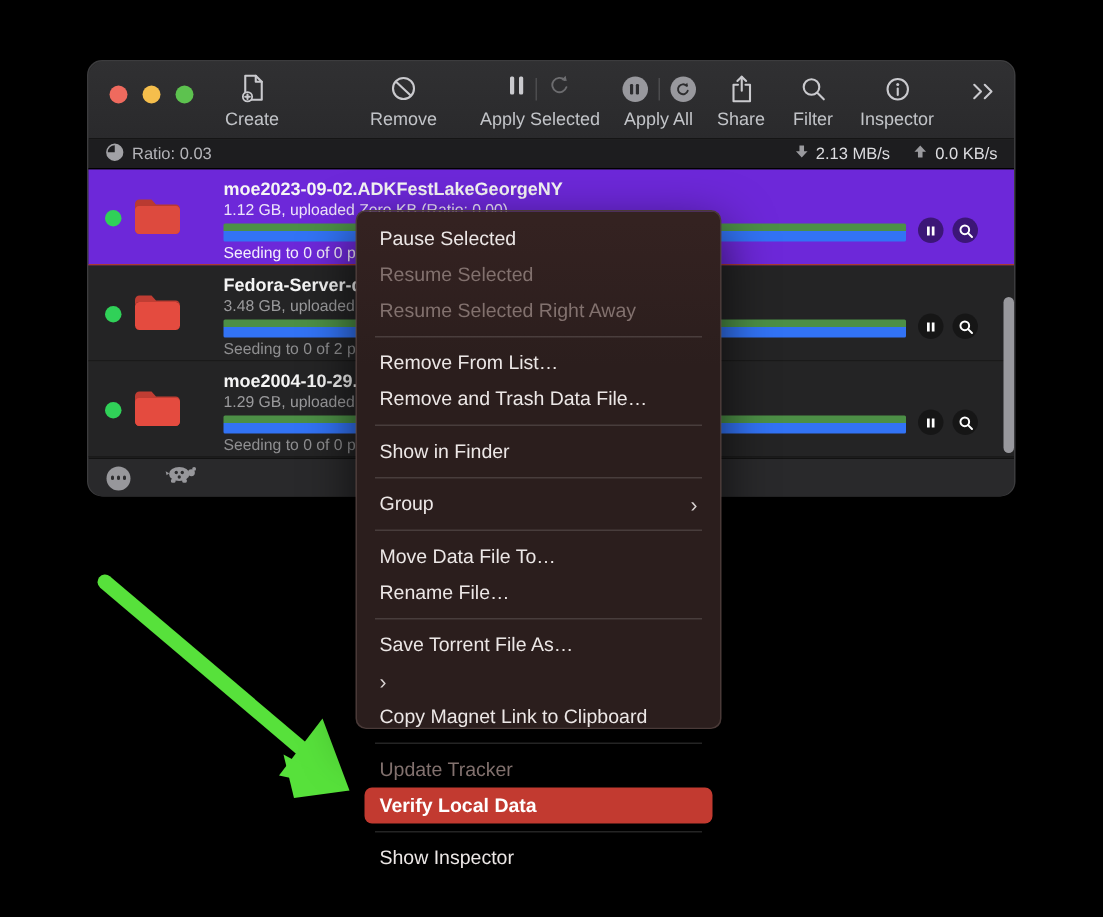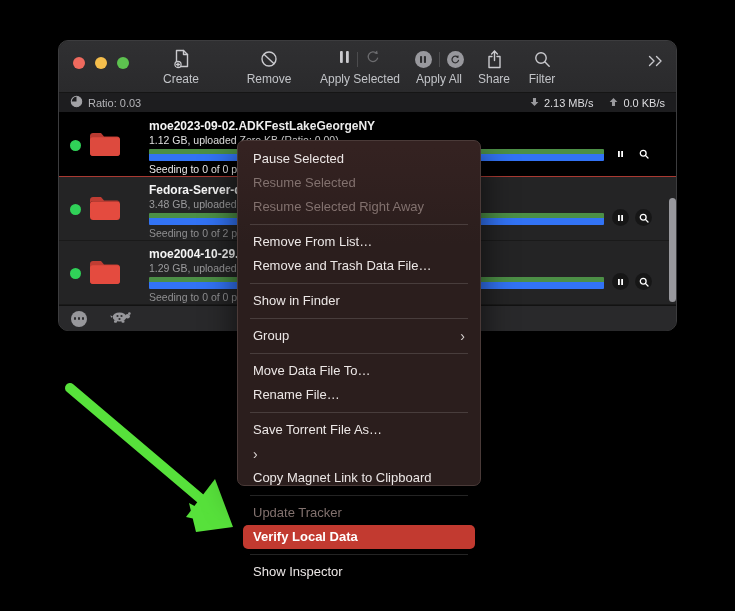--- a/index.html
+++ b/index.html
@@ -24,21 +24,21 @@
   
   .statusbar { position:absolute; left:0; top:52px; width:100%; height:20px; background:#1d1d1f;
                border-bottom:1px solid #000; display:flex; align-items:center; padding:0 11px;
                font-size:11px; color:#b4b4b8; }
   .statusbar .left { display:flex; align-items:center; gap:5px; }
   .statusbar .right { margin-left:auto; display:flex; align-items:center; gap:16px; color:#dddde0;justify-content:space-between; }
   .speed { display:flex; align-items:center; gap:5px; }
   
   .rows { position:absolute; left:0; top:72px; width:100%; height:192px; }
   .trow { position:relative; height:64px; background:#242425; border-bottom:1px solid #1a1a1a; }
-  .trow.selected { background:#000000; border-bottom:1px solid #a93a32; }
+  .trow.selected { background:#6d28d9; border-bottom:1px solid #a93a32; }
   .tdot { position:absolute; left:11px; top:27px; width:11px; height:11px; border-radius:50%; }
   .tfolder { position:absolute; left:29px; top:17px; }
   .tname { position:absolute; left:90px; top:6px; font-size:12px; font-weight:bold; color:#f5f5f5;
            white-space:nowrap; }
   .tdet { position:absolute; left:90px; top:21px; font-size:10.5px; color:#9b9b9d; white-space:nowrap; }
   .selected .tdet { color:rgba(255,255,255,.88); }
   .tbar { position:absolute; left:90px; top:36px; width:455px; }
   .tbar .g { height:5px; border-radius:1px 1px 0 0; }
   .tbar .b { height:7px; border-radius:0 0 1px 1px; }
   .tstat { position:absolute; left:90px; top:50px; font-size:10.5px; color:#8f8f91; white-space:nowrap; }
@@ -75,21 +75,21 @@
 </head>
 <body>
 
 <div class="window">
 
   <div class="toolbar">
     <span class="light" style="left:14px;background:#ef6a5e"></span>
     <span class="light" style="left:36px;background:#f5be4c"></span>
     <span class="light" style="left:58px;background:#5dc24f"></span>
 
-    <div class="tb-item" style="left:122px">
+    <div class="tb-item" style="left:109px">
       <span class="ic">
         <svg width="19" height="20" viewBox="0 0 19 20">
             <path class="st" d="M4.5 1.5h7l4 4v12h-11z"></path>
             <path class="st" d="M11.5 1.5v4h4"></path>
             <circle cx="6" cy="15.5" r="3.1" fill="#2d2d2f" stroke="#cacace" stroke-width="1.2"></circle>
             <path class="st" d="M6 14v3M4.5 15.5h3"></path>
           </svg>
       </span>
       <span class="lbl">Create</span>
     </div>
@@ -157,20 +157,30 @@
     <div class="tb-item" style="left:483px">
       <span class="ic">
         <svg width="17" height="17" viewBox="0 0 17 17">
             <circle class="st" cx="7" cy="7" r="5.2"></circle>
             <path class="st" d="M11 11l4.2 4.2"></path>
           </svg>
       </span>
       <span class="lbl">Filter</span>
     </div>
 
+    <div class="tb-item" style="left:539px">
+      <span class="ic">
+        <svg width="17" height="17" viewBox="0 0 17 17">
+            <circle class="st" cx="8.5" cy="8.5" r="6.8"></circle>
+            <circle class="fl" cx="8.5" cy="5.4" r="1"></circle>
+            <path class="st" d="M8.5 8v4.3"></path>
+          </svg>
+      </span>
+      <span class="lbl">Inspector</span>
+    </div>
 
     <span class="overflow">
       <svg width="17" height="14" viewBox="0 0 17 14">
           <path class="st" d="M2.5 2.5l4.5 4.5-4.5 4.5M9.5 2.5L14 7l-4.5 4.5" stroke-width="1.7"></path>
         </svg>
     </span>
   </div>
 
   <div class="statusbar">
     <span class="left">

